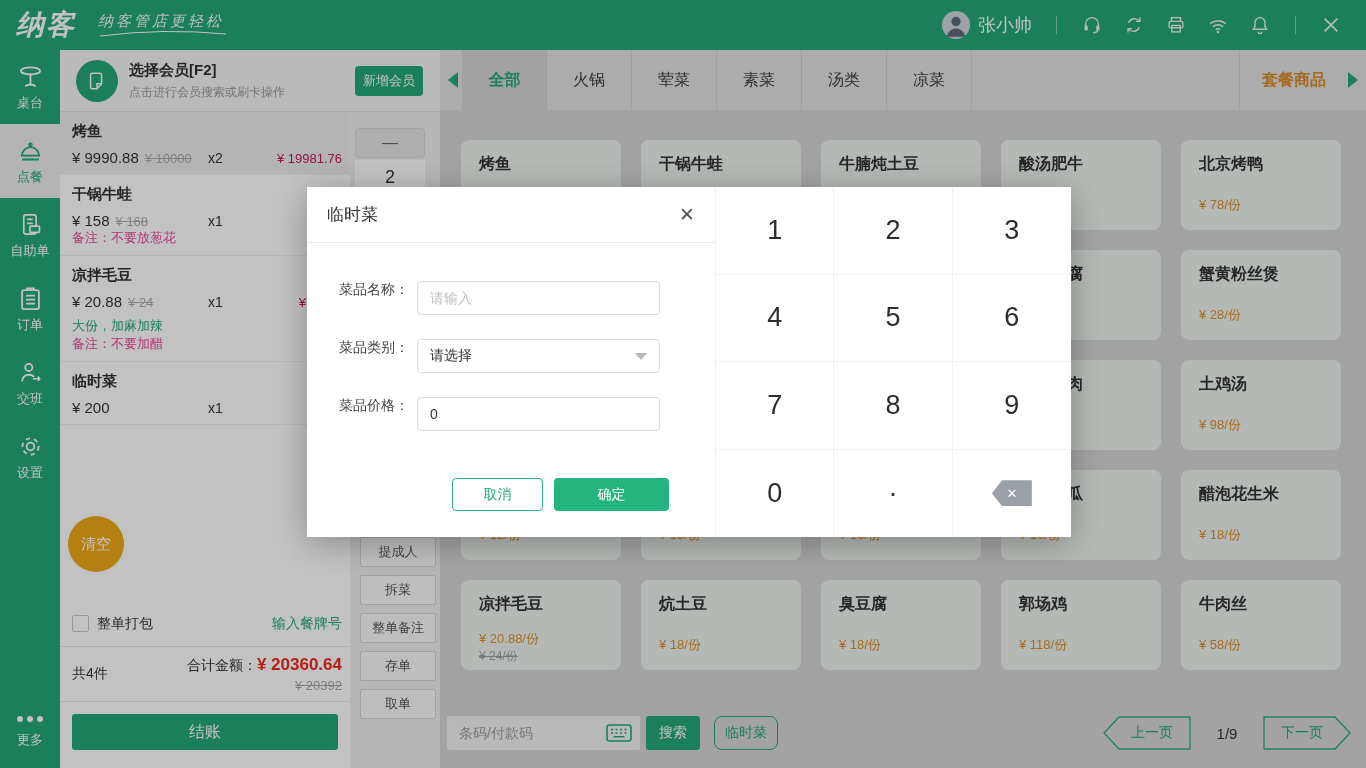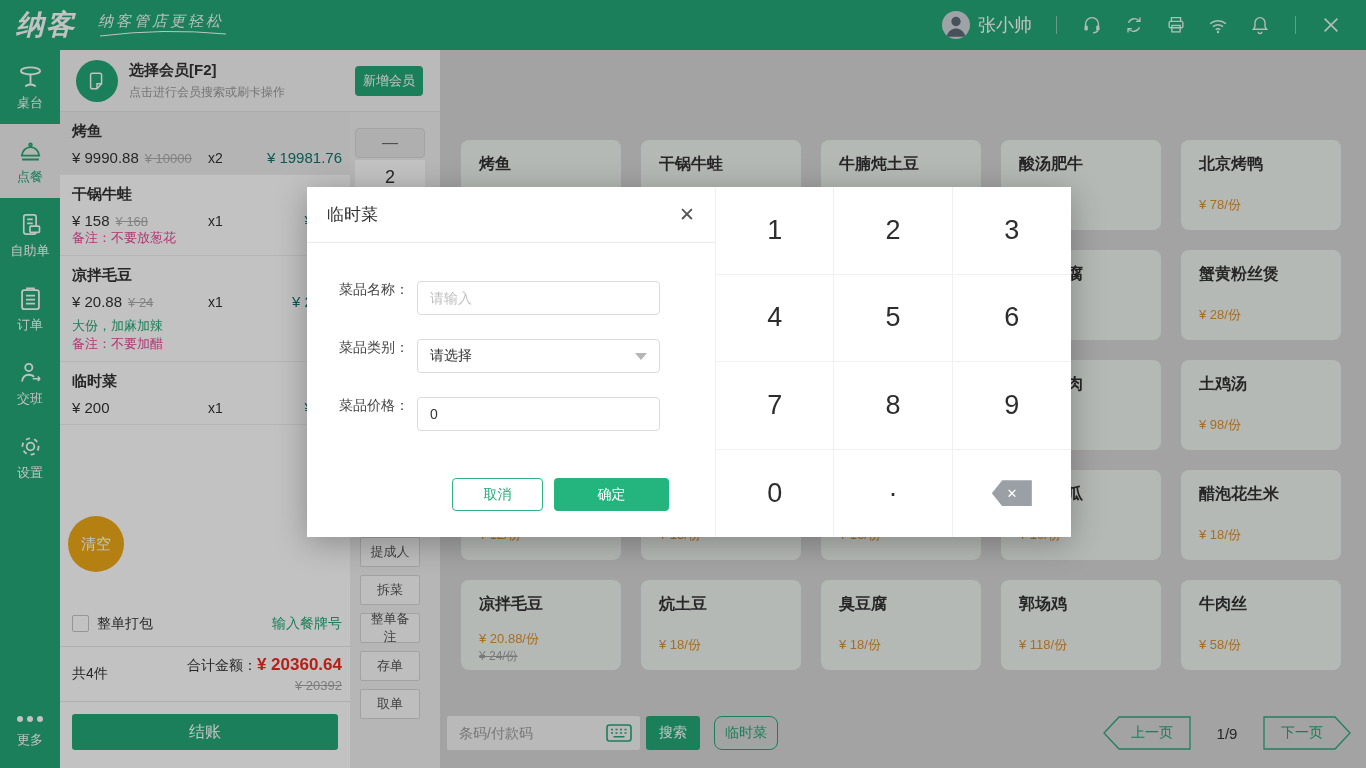--- a/index.html
+++ b/index.html
@@ -39,41 +39,41 @@
   
   .order-panel{position:absolute;left:60px;top:112px;width:290px;height:656px;background:#fff;box-sizing:border-box;}
   .oi{padding:10px 8px 8px 12px;border-bottom:1px solid #efefef;}
   .oi.selected{background:#ededed;}
   .oi-name{font-size:15px;font-weight:700;color:#333;}
   .oi-line{display:flex;align-items:baseline;margin-top:8px;}
   .oi-price{font-size:15px;color:#333;}
   .oi-orig{font-size:13px;color:#ababab;text-decoration:line-through;margin-left:6px;}
   .oi-fill{flex:1;}
   .oi-qty{width:42px;font-size:14px;color:#333;flex:none;}
-  .oi-total{width:92px;font-size:15px;color:#0f766e;text-align:right;flex:none;}
+  .oi-total{width:92px;font-size:13px;color:#be185d;text-align:right;flex:none;}
   .oi-spec{font-size:13px;color:#23a877;margin-top:7px;}
   .oi-note{font-size:13px;color:#ec4899;}
   .clear-btn{position:absolute;left:8px;top:404px;width:56px;height:56px;border-radius:50%;background:#eda918;color:#fff;font-size:15px;border:none;cursor:pointer;}
   .pack-row{position:absolute;left:12px;right:8px;top:503px;display:flex;align-items:flex-start;}
   .cb{width:15px;height:15px;border:1px solid #c6c6c6;border-radius:2px;background:#fff;display:inline-block;cursor:pointer;}
   .pack-label{font-size:14px;color:#333;margin-left:8px;}
   .tag-link{margin-left:auto;font-size:14px;color:#23a877;cursor:pointer;}
   .totals{position:absolute;left:0;right:0;top:534px;height:56px;border-top:1px solid #e8e8e8;border-bottom:1px solid #e8e8e8;display:flex;align-items:center;box-sizing:border-box;padding:0 8px 0 12px;}
   .count-label{font-size:14px;color:#333;}
   .totals-right{margin-left:auto;text-align:right;}
   .total-line{font-size:14px;color:#333;}
   .total-value{font-size:17px;font-weight:700;color:#ef2b1e;}
   .total-orig{font-size:13px;color:#a5a5a5;text-decoration:line-through;margin-top:3px;}
   .checkout-btn{position:absolute;left:12px;right:12px;top:602px;height:36px;background:#23a877;color:#fff;font-size:16px;border:none;border-radius:3px;cursor:pointer;}
 
   
   .mid-col{position:absolute;left:350px;top:112px;width:90px;height:656px;background:#efefef;}
   .stepper-btn{position:absolute;left:5px;width:70px;height:30px;background:#e7e7e7;border:1px solid #d7d7d7;border-radius:4px;color:#666;font-size:16px;cursor:pointer;box-sizing:border-box;}
   .qty-display{position:absolute;left:5px;top:48px;width:70px;height:34px;background:#fff;display:flex;align-items:center;justify-content:center;font-size:18px;color:#333;}
-  .side-action{position:absolute;left:10px;width:60px;height:30px;background:#fafafa;border:1px solid #d5d5d5;border-radius:2px;font-size:13px;color:#555;cursor:pointer;box-sizing:border-box;display:flex;align-items:center;justify-content:center;}
+  .side-action{position:absolute;left:10px;width:76px;height:30px;background:#fafafa;border:1px solid #d5d5d5;border-radius:2px;font-size:13px;color:#555;cursor:pointer;box-sizing:border-box;display:flex;align-items:center;justify-content:center;}
 
   
   .cat-bar{position:absolute;left:440px;top:50px;width:926px;height:60px;background:#e3e3e3;display:flex;align-items:center;}
   .cat-arrow{width:0;height:0;border-top:8px solid transparent;border-bottom:8px solid transparent;cursor:pointer;}
   .cat-arrow.left{border-right:10px solid #23a877;margin-left:8px;}
   .cat-arrow.right{border-left:10px solid #23a877;margin-right:8px;}
   .cat-tabs{display:flex;height:60px;margin-left:4px;}
   .cat-tab{width:85px;height:60px;display:flex;align-items:center;justify-content:center;font-size:16px;color:#3c3c3c;border-right:1px solid #d2d2d2;cursor:pointer;box-sizing:border-box;}
   .cat-tab:first-child{border-left:1px solid #d2d2d2;}
   .cat-tab.active{background:#d7d7d7;color:#23a877;font-weight:700;}
@@ -350,20 +350,36 @@
     <button class="stepper-btn" style="top:86px">+</button>
     <div id="side-actions">
         <button class="side-action" style="top: 425px;">提成人</button>
         <button class="side-action" style="top: 463px;">拆菜</button>
         <button class="side-action" style="top: 501px;">整单备注</button>
         <button class="side-action" style="top: 539px;">存单</button>
         <button class="side-action" style="top: 577px;">取单</button>
       </div>
   </section>
 
+  <section class="cat-bar">
+    <span class="cat-arrow left"></span>
+    <div class="cat-tabs" id="cat-tabs">
+        <div class="cat-tab active">全部</div>
+        <div class="cat-tab">火锅</div>
+        <div class="cat-tab">荤菜</div>
+        <div class="cat-tab">素菜</div>
+        <div class="cat-tab">汤类</div>
+        <div class="cat-tab">凉菜</div>
+      </div>
+    <div class="combo-zone">
+      <span class="combo-sep"></span>
+      <span class="combo-label">套餐商品</span>
+      <span class="cat-arrow right"></span>
+    </div>
+  </section>
 
   <section class="grid" id="dish-grid">
       <div class="card" style="left: 0px; top: 0px;">
         <span class="card-name">烤鱼</span>
         <span class="card-price lifted">¥ 9990.88/份</span>
         <span class="card-orig">¥ 10000/份</span>
       </div>
       <div class="card" style="left: 180px; top: 0px;">
         <span class="card-name">干锅牛蛙</span>
         <span class="card-price lifted">¥ 158/份</span>

